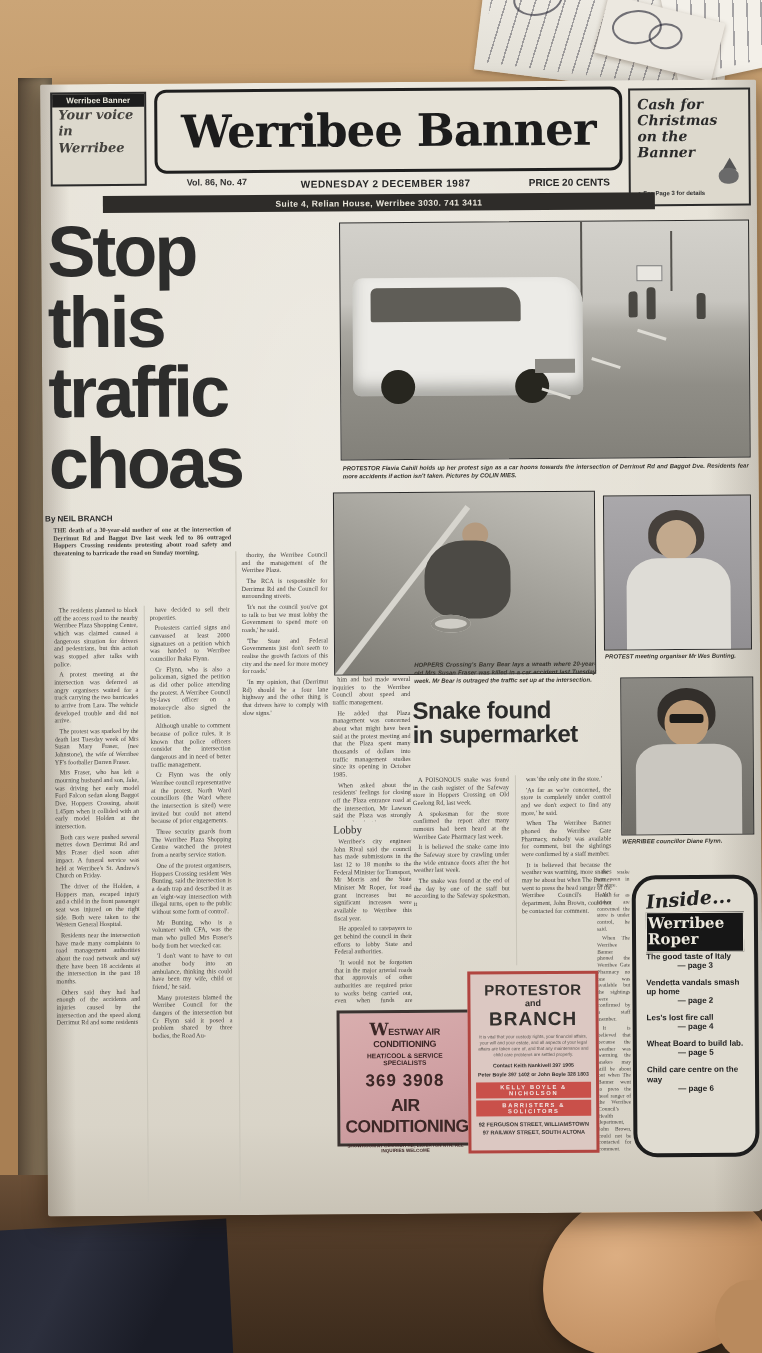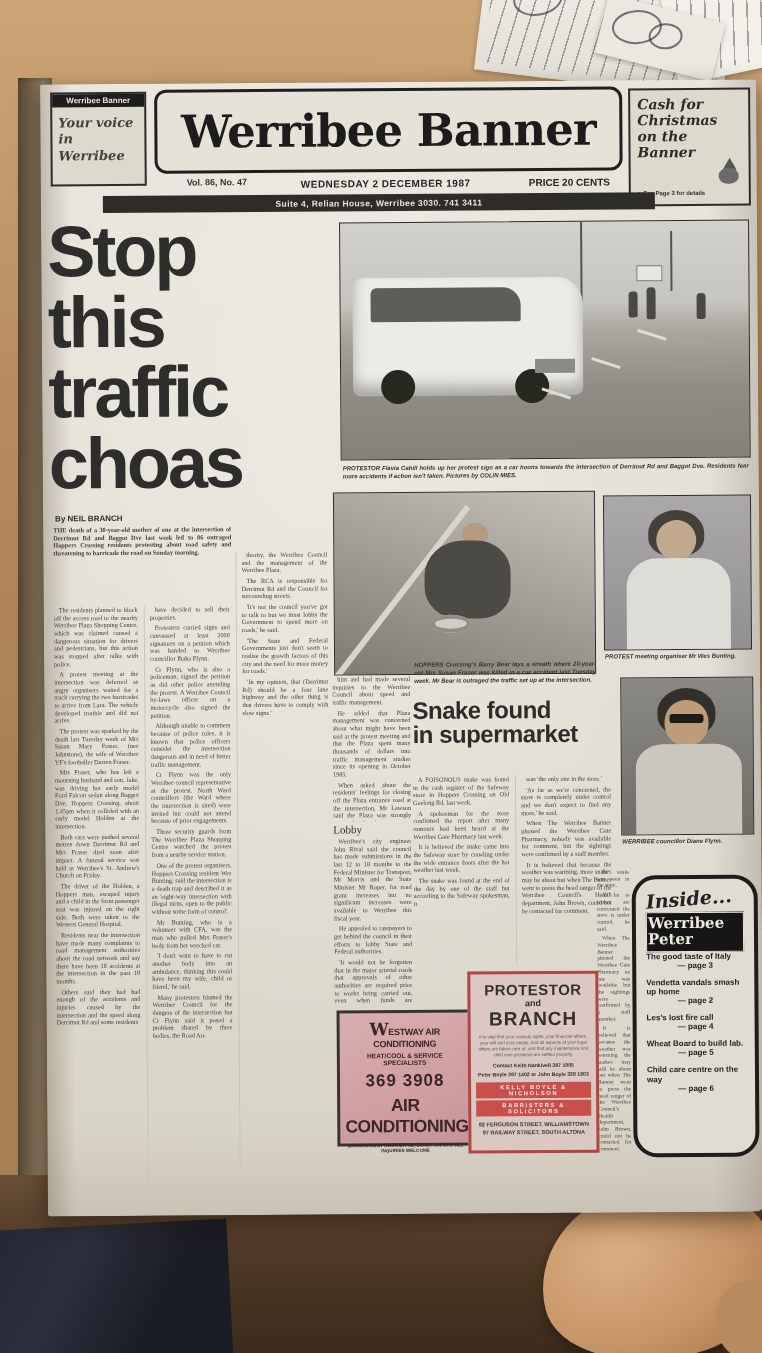--- a/index.html
+++ b/index.html
@@ -37,42 +37,42 @@
         radial-gradient(ellipse at 40% 30%, rgba(255,255,255,.25) 0%, rgba(255,255,255,0) 55%),
         linear-gradient(90deg, rgba(70,55,40,.25) 0%, rgba(0,0,0,0) 4%, rgba(0,0,0,0) 93%, rgba(60,50,40,.18) 100%),
         linear-gradient(180deg,#e9e5db 0%,#e3dfd4 60%,#d9d4c8 92%,#c9c3b6 100%);
       box-shadow:0 8px 22px rgba(30,18,8,.5);}
   .page{position:absolute;inset:0;color:#3a3835;}
   .page *{box-sizing:border-box;}
   
   .ear-left{position:absolute;left:10px;top:8px;width:96px;height:94px;border:2px solid #2b2b2b;background:#ddd9cd;}
   .ear-left-bar{background:#1d1d1d;color:#eceade;font-size:8px;font-weight:bold;text-align:center;padding:2px 0;}
   .tagline{font-family:"DejaVu Serif",serif;font-style:italic;font-weight:bold;font-size:13px;
-           color:#44423e;padding:8px 6px;line-height:1.25;}
+           color:#44423e;padding:0 6px;line-height:1.25;}
   .masthead-box{position:absolute;left:114px;top:6px;width:468px;height:84px;border:3px solid #1f1f1f;
            border-radius:12px;display:flex;align-items:center;justify-content:center;background:#e6e2d7;}
   .masthead-title{font-family:"DejaVu Serif",serif;font-weight:bold;font-size:45px;letter-spacing:-1px;color:#1c1c1c;}
   .ear-right{position:absolute;left:588px;top:8px;width:122px;height:118px;border:2px solid #2b2b2b;
            background:#ddd9cd;padding:6px 7px;}
   .cash-head{font-family:"DejaVu Serif",serif;font-style:italic;font-weight:bold;font-size:14px;line-height:1.15;color:#2b2b2b;}
   .santa{position:absolute;right:8px;bottom:16px;width:26px;height:30px;}
   .santa:before{content:"";position:absolute;left:8px;top:0;border-left:7px solid transparent;
       border-right:7px solid transparent;border-bottom:12px solid #555;}
   .santa:after{content:"";position:absolute;left:4px;top:10px;width:20px;height:16px;background:#6a6a6a;border-radius:50% 50% 45% 45%;}
   .cash-note{position:absolute;left:7px;bottom:6px;font-size:6px;font-weight:bold;color:#333;width:70px;line-height:1.3;}
   .vol{position:absolute;left:118px;top:94px;font-size:9px;font-weight:bold;color:#333;margin-left:28px;}
   .dateline{position:absolute;left:260px;top:96px;font-size:10px;font-weight:bold;letter-spacing:.5px;color:#262626;}
   .price{position:absolute;left:488px;top:96px;font-size:10px;font-weight:bold;color:#262626;}
   .addr-bar{position:absolute;left:62px;top:112px;width:552px;height:17px;background:#2e2c29;color:#e8e5da;
             font-size:8.5px;font-weight:bold;display:flex;align-items:center;justify-content:center;letter-spacing:.4px;}
   
   .headline{position:absolute;left:6px;top:132px;width:288px;font-weight:bold;font-size:72px;
             line-height:.98;letter-spacing:-3px;color:#2d2d2c;}
   .headline p{margin:0;}
-  .byline{position:absolute;left:12px;top:430px;font-size:8px;font-weight:bold;color:#2c2c2c;text-align:right;}
+  .byline{position:absolute;left:2px;top:430px;font-size:8px;font-weight:bold;color:#2c2c2c;text-align:right;}
   .lede{position:absolute;left:10px;top:442px;width:178px;font-family:"Liberation Serif",serif;
         font-size:8.2px;font-weight:bold;line-height:1.25;text-align:justify;color:#33312e;}
   
   .news{font-family:"Liberation Serif",serif;font-size:6.3px;line-height:1.22;text-align:justify;
         color:#413e3a;overflow:hidden;}
   .news p{margin:0 0 3px;text-indent:5px;}
   .col1{position:absolute;left:10px;top:522px;width:84px;height:596px;}
   .col2{position:absolute;left:100px;top:522px;width:86px;height:596px;border-left:1px solid #c9c5b9;padding-left:5px;}
   .col3{position:absolute;left:192px;top:468px;width:92px;height:650px;border-left:1px solid #c9c5b9;padding-left:5px;}
   .col4{position:absolute;left:288px;top:593px;width:78px;height:332px;}
@@ -327,21 +327,21 @@
         <div class="dv-band">KELLY BOYLE &amp; NICHOLSON</div>
         <div class="dv-band dv-band2">BARRISTERS &amp; SOLICITORS</div>
         <div class="dv-addr">92 FERGUSON STREET, WILLIAMSTOWN</div>
         <div class="dv-addr" style="margin-top:0;">97 RAILWAY STREET, SOUTH ALTONA</div>
       </div>
 
       <div class="inside-box">
         <div class="inside-label">Inside...</div>
         <div class="inside-logo">
           <div>Werribee</div>
-          <div>Peter</div>
+          <div>Roper</div>
         </div>
         <div class="inside-items">
 
             <div class="inside-item">
               <div class="ii-title">The good taste of Italy</div>
               <div class="ii-page">— page 3</div>
             </div>
 
             <div class="inside-item">
               <div class="ii-title">Vendetta vandals smash up home</div>

